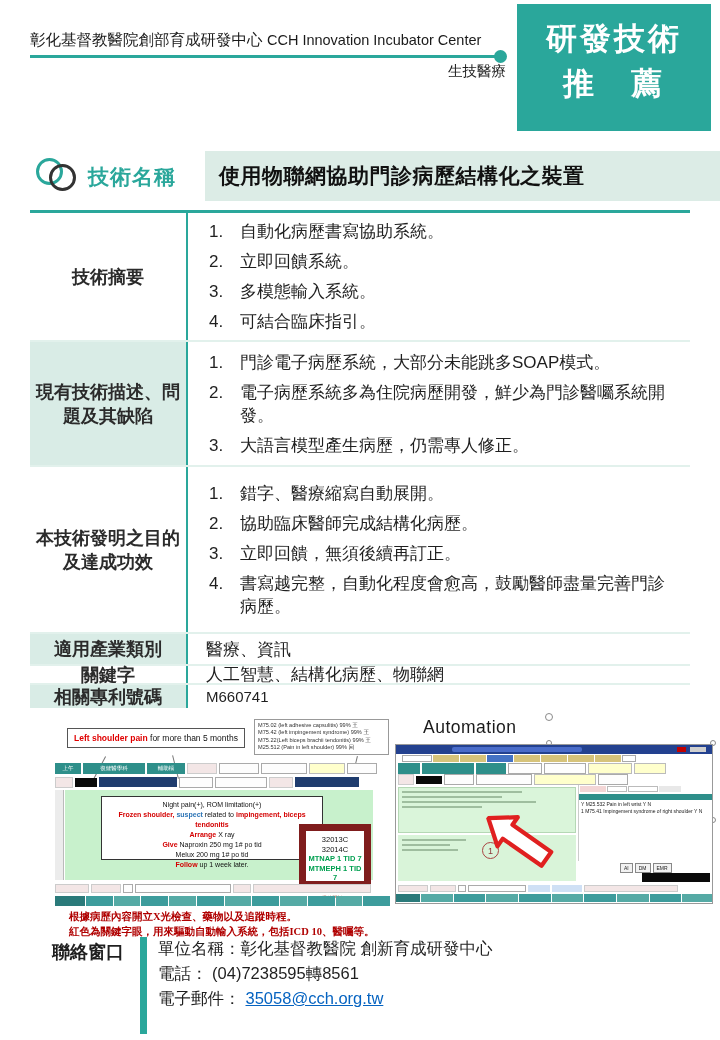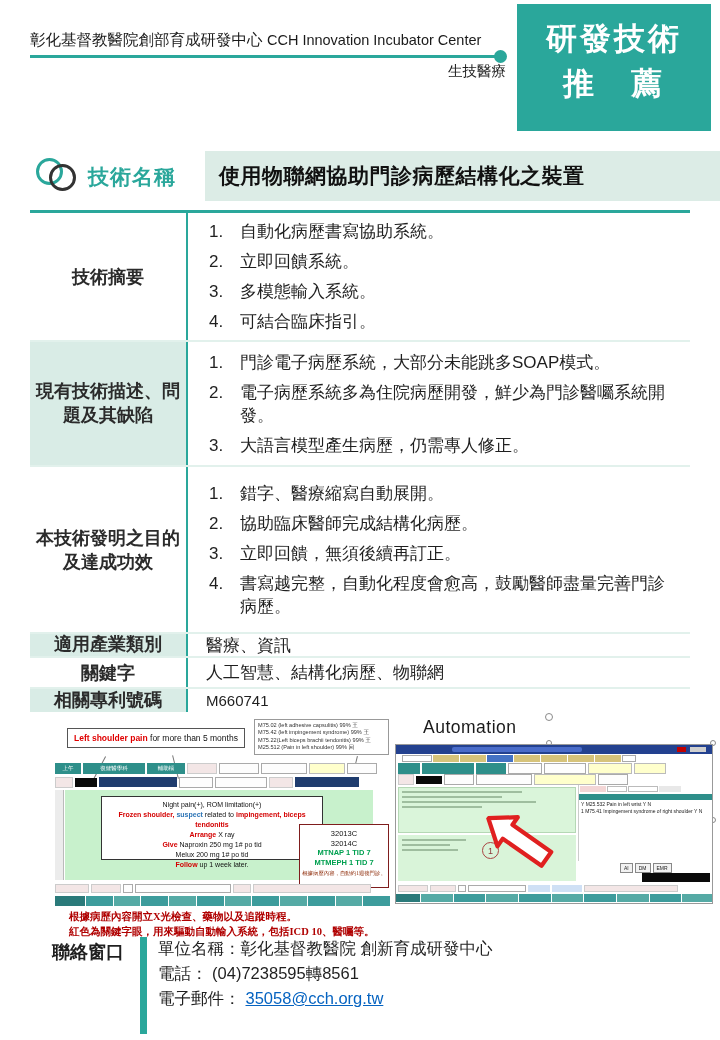--- a/index.html
+++ b/index.html
@@ -29,26 +29,26 @@
                display:flex; align-items:center; padding-left:14px; }
   .title-box .t { font-size:21px; font-weight:700; color:#111; letter-spacing:0.5px; }
 
   
   .spec { position:absolute; left:30px; top:210px; width:660px; border-top:3px solid #2aa79b; }
   .row { display:flex; border-top:2px solid #e2f1ec; }
   .row:first-child { border-top:none; }
   .label-cell { width:158px; flex:0 0 158px; display:flex; align-items:center; justify-content:center;
                 text-align:center; font-size:18px; font-weight:600; color:#2b2b2b; line-height:24px;
                 border-right:2px solid #2aa79b; padding:4px 6px; }
-  .label-cell.mint { background:#d9ece6;font-family:Liberation Mono, monospace; }
+  .label-cell.mint { background:#d9ece6; }
   .value-cell { flex:1; padding:6px 10px 6px 18px; font-size:17px; font-weight:500; color:#1f1f1f; display:flex; align-items:center; }
   .value-cell ol { list-style:decimal; margin-left:22px; width:100%; align-self:center; }
   .value-cell ol li { padding-left:12px; margin:7px 0; line-height:23px; font-size:17px; font-weight:500; color:#1f1f1f; }
   .r1 { height:127px; } .r2 { height:125px; } .r3 { height:167px; }
-  .r4 { height:24px; } .r5 { height:31px; } .r6 { height:25px; }
+  .r4 { height:32px; } .r5 { height:19px; } .r6 { height:25px; }
   .r6 .value-cell { font-size:15px; }
 
   
   .figure { position:absolute; left:0; top:712px; width:720px; height:222px; }
 
   
   .shot-l { position:absolute; left:55px; top:0; width:335px; height:222px; background:#fff; }
   .callout-complaint { position:absolute; left:12px; top:16px; border:1px solid #555; background:#fff;
                        padding:4px 6px; font-size:8.5px; white-space:nowrap; color:#111; }
   .callout-complaint .hl { color:#e00000; font-weight:700; }
@@ -68,21 +68,21 @@
   .blk.yellow { border:1px solid #bbb; background:#ffffcc; }
   .blk.navy { background:#1f3c6e; }
   .blk.black { background:#0a0a0a; }
   .blk.pinkish { background:#f3e6e6; border:1px solid #ccc; }
   .side-strip { position:absolute; left:0; top:78px; width:9px; height:90px; background:#ececec; border-right:1px solid #bbb; }
   .green-panel-l { position:absolute; left:10px; top:78px; width:308px; height:90px; background:#c8f1cc; }
   .soap-box { position:absolute; left:46px; top:84px; width:222px; height:64px; background:#fff; border:1px solid #333;
               text-align:center; font-size:7px; line-height:10px; padding-top:3px; color:#111; }
   .soap-box .red { color:#d40000; font-weight:700; }
   .soap-box .blue { color:#2e75b6; font-weight:700; }
-  .orders-box { position:absolute; left:244px; top:112px; width:90px; height:64px; background:#fff; border:1px solid #7f1d1d;
+  .orders-box { position:absolute; left:244px; top:112px; width:72px; height:64px; background:#fff; border:7px solid #7f1d1d;
                 text-align:center; font-size:7.5px; line-height:9.5px; padding-top:4px; color:#111; }
   .orders-box .grn { color:#00a050; font-weight:700; }
   .orders-note { font-size:5.4px; color:#8b2500; margin-top:2px; font-family:"Liberation Serif","DejaVu Serif",serif; }
   .tb3 { top:171px; height:11px; }
   .teal-header { position:absolute; left:0; top:184px; width:335px; height:10px; display:flex; gap:1px; }
   .teal-header div { flex:1; background:#3d9c9c; }
   .teal-header div:nth-child(odd) { background:#55aaa5; }
   .teal-header div.dark { background:#2a7a7a; flex:0 0 30px; }
   .annotations { position:absolute; left:14px; top:197px; }
   .annotations div { font-size:10.5px; line-height:15px; color:#b00000; font-weight:600;

